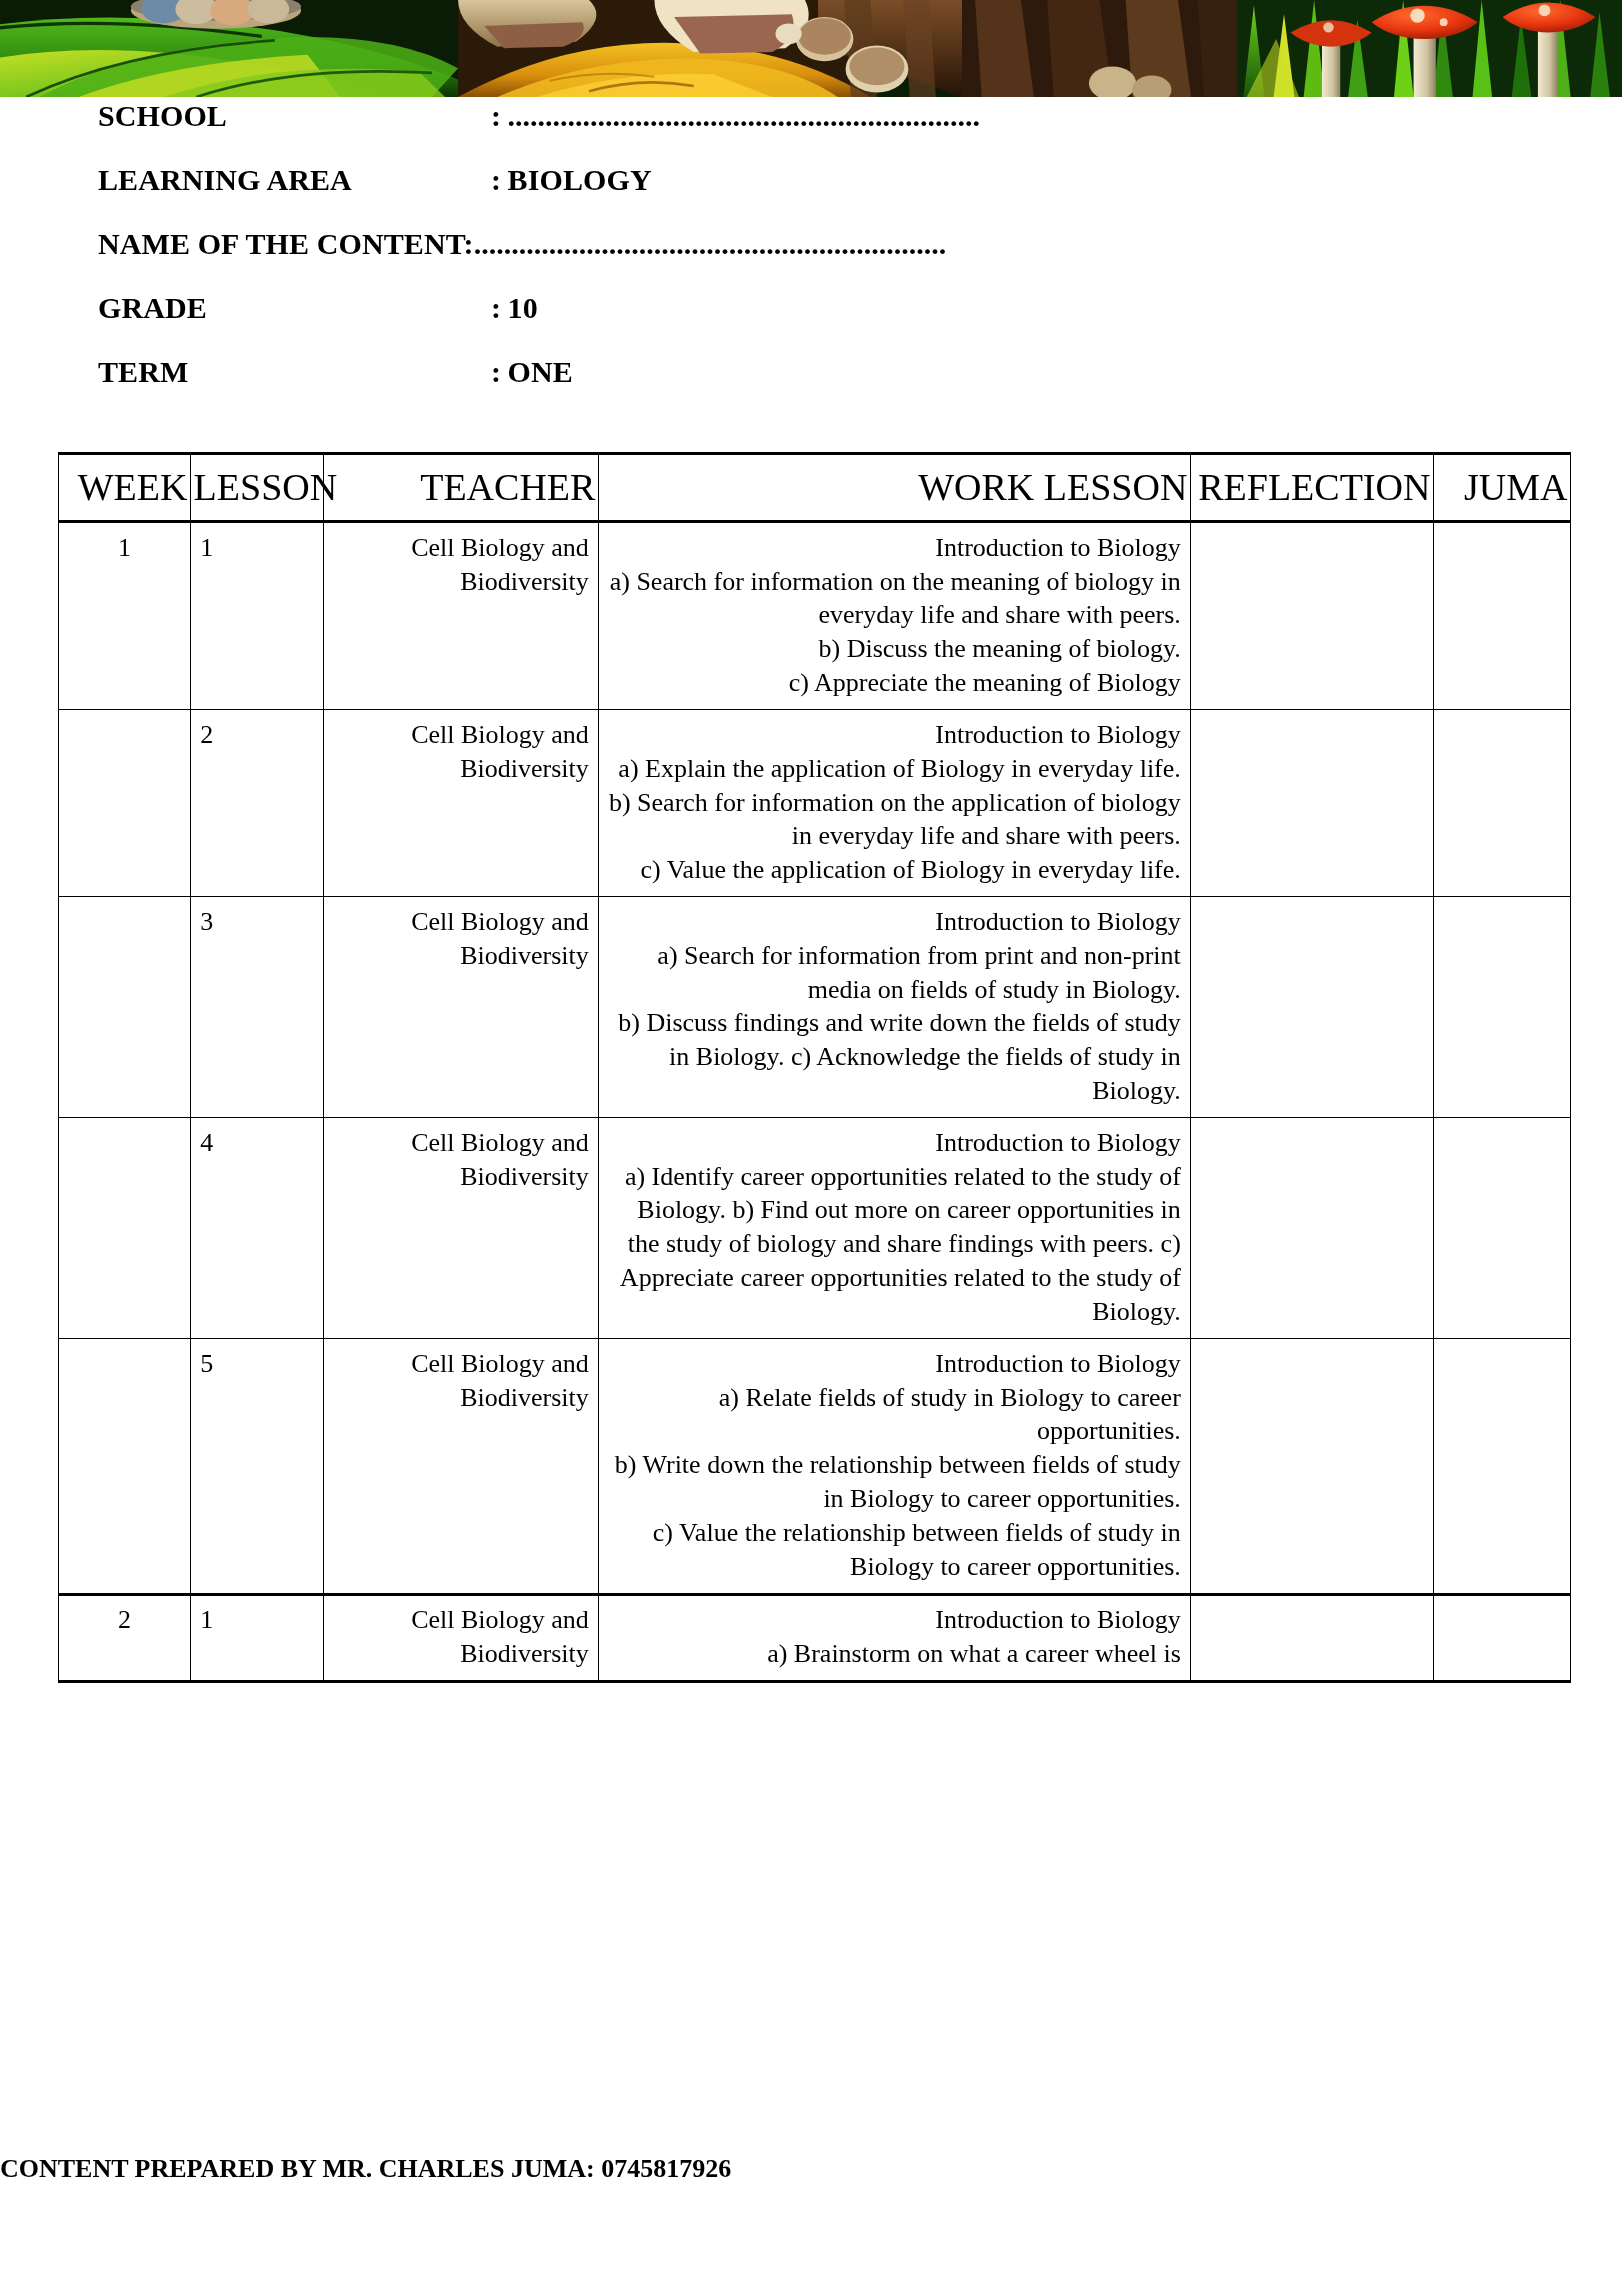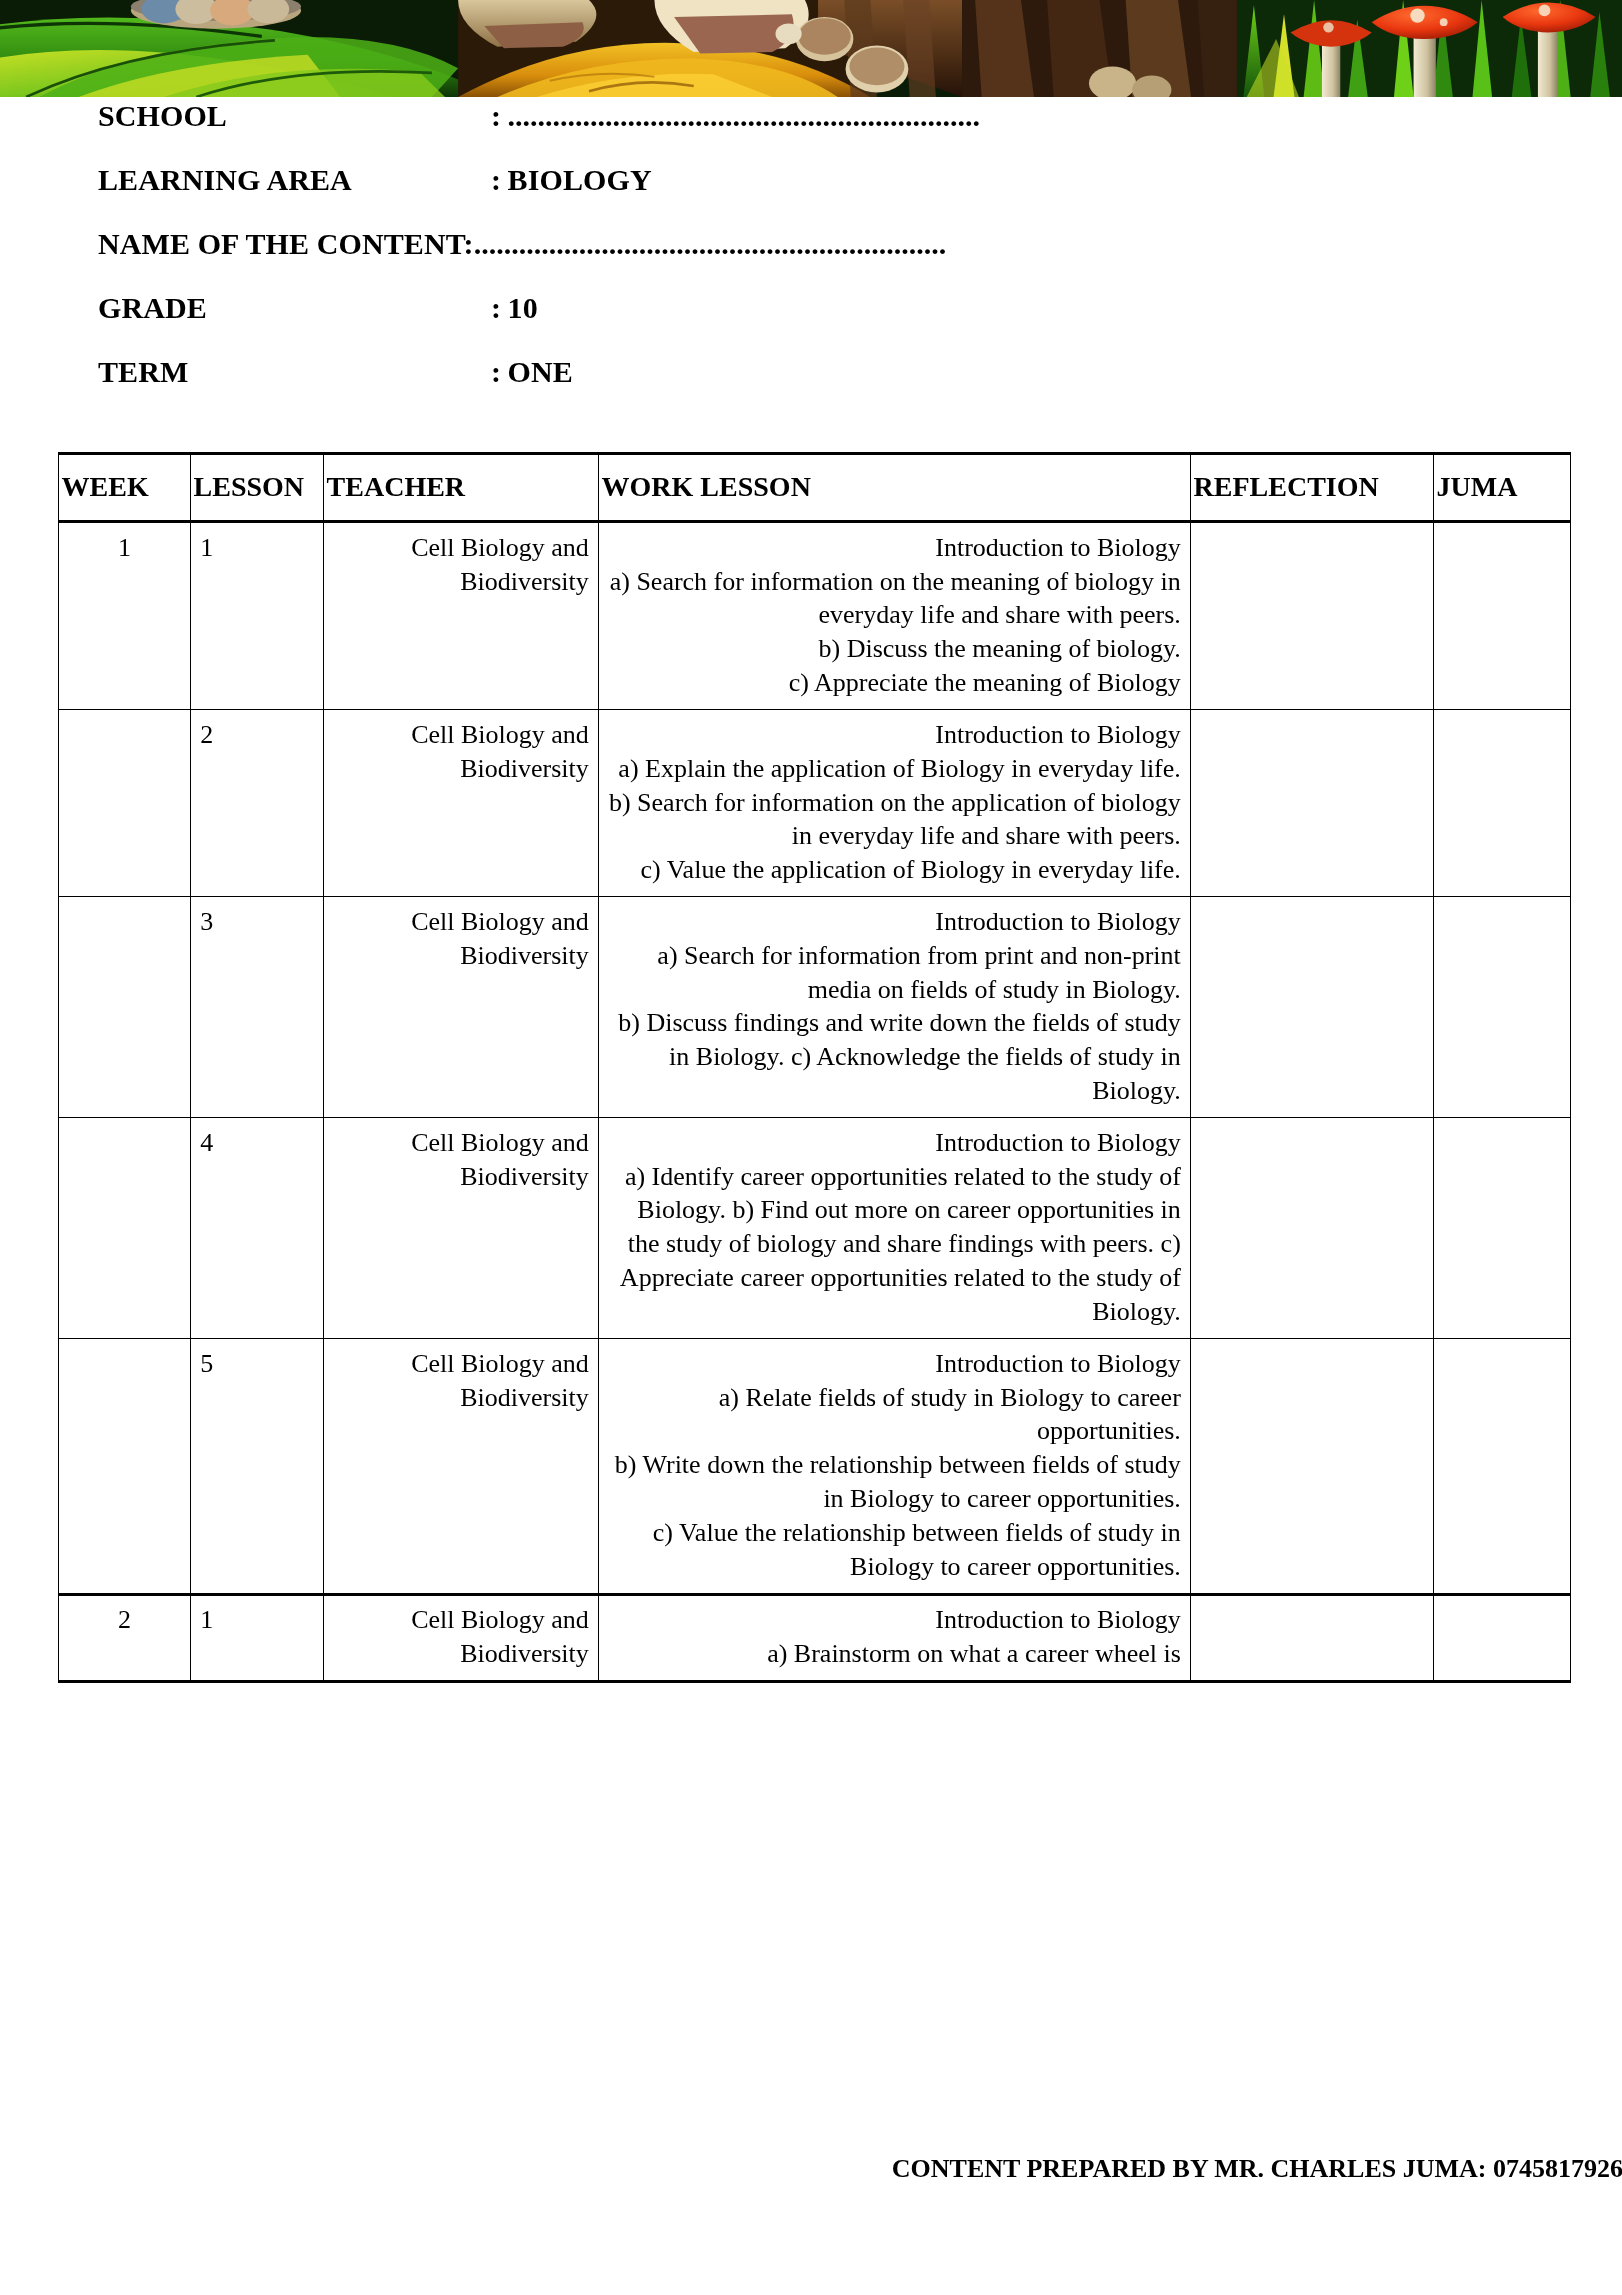--- a/index.html
+++ b/index.html
@@ -63,24 +63,24 @@
     table-layout: fixed;
     font-size: 26px;
   }
   .sow-table th, .sow-table td {
     border: 1.3px solid #000;
     vertical-align: top;
     padding: 7.9px 9.2px 9.2px 9.2px;
     line-height: 1.30;
   }
   .sow-table thead th {
-    text-align: left;
+    text-align: right;
     vertical-align: middle;
-    font-weight: bold;
-    font-size: 28px;
+    font-weight: normal;
+    font-size: 38px;
     height: 68px;
     padding: 3.9px 2.6px;
     border-top: 3.3px solid #000;
     border-bottom: 3.3px solid #000;
   }
   .sow-table tbody tr td { border-top: 1.3px solid #000; }
   .sow-table tbody tr.thick-top td { border-top: 3.3px solid #000; }
   .sow-table tbody tr:last-child td { border-bottom: 3.3px solid #000; }
 
   .col-week   { width: 132px; }
@@ -95,21 +95,21 @@
   td.strand-cell { text-align: right; }
   td.work-cell   { text-align: right; white-space: pre-line; }
   td.refl-cell, td.sign-cell { }
 
   
   .footer {
     position: absolute;
     left: 0;
     top: 2154px;
     width: 1623px;
-    text-align: right;
+    text-align: left;
     font-size: 26px;
     font-weight: bold;
   }
 </style>
 </head>
 <body>
 
 <div class="banner">
   <svg viewBox="0 0 2480 149" preserveAspectRatio="none">
     <defs>

